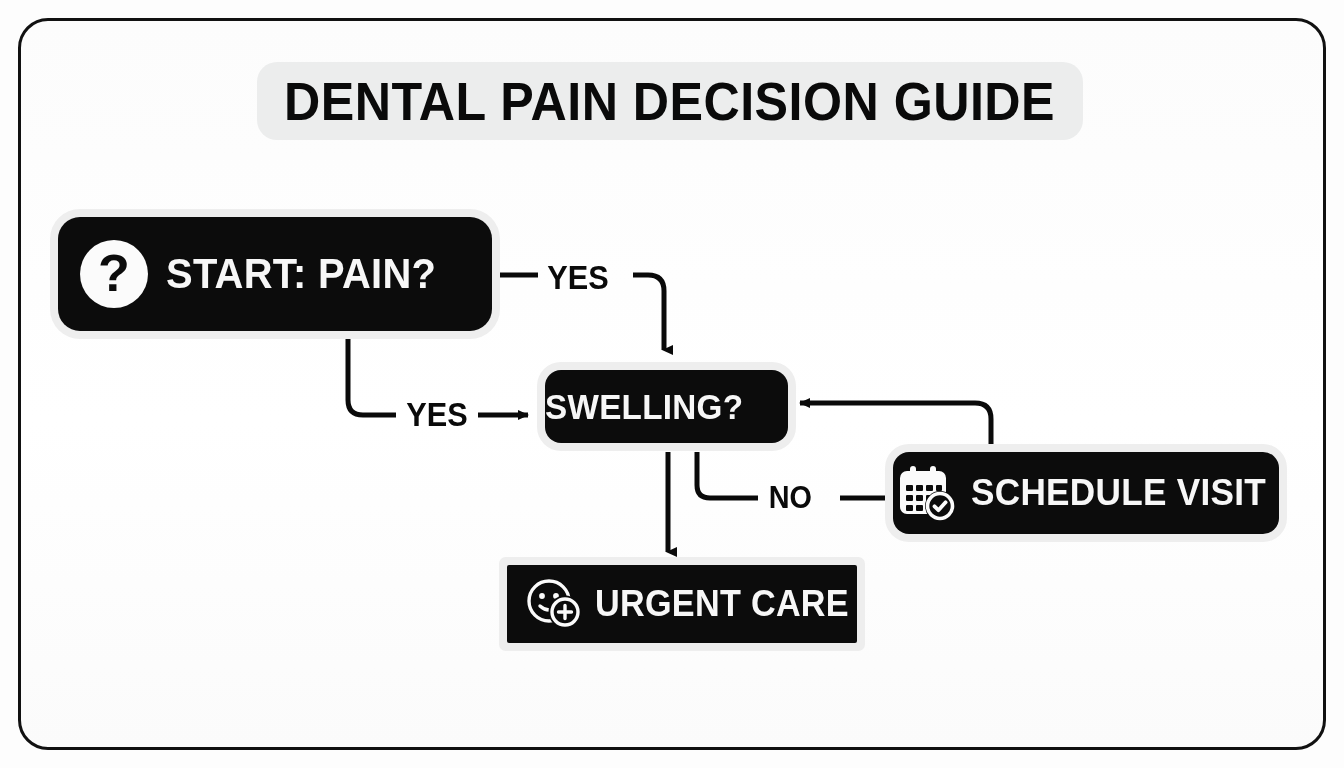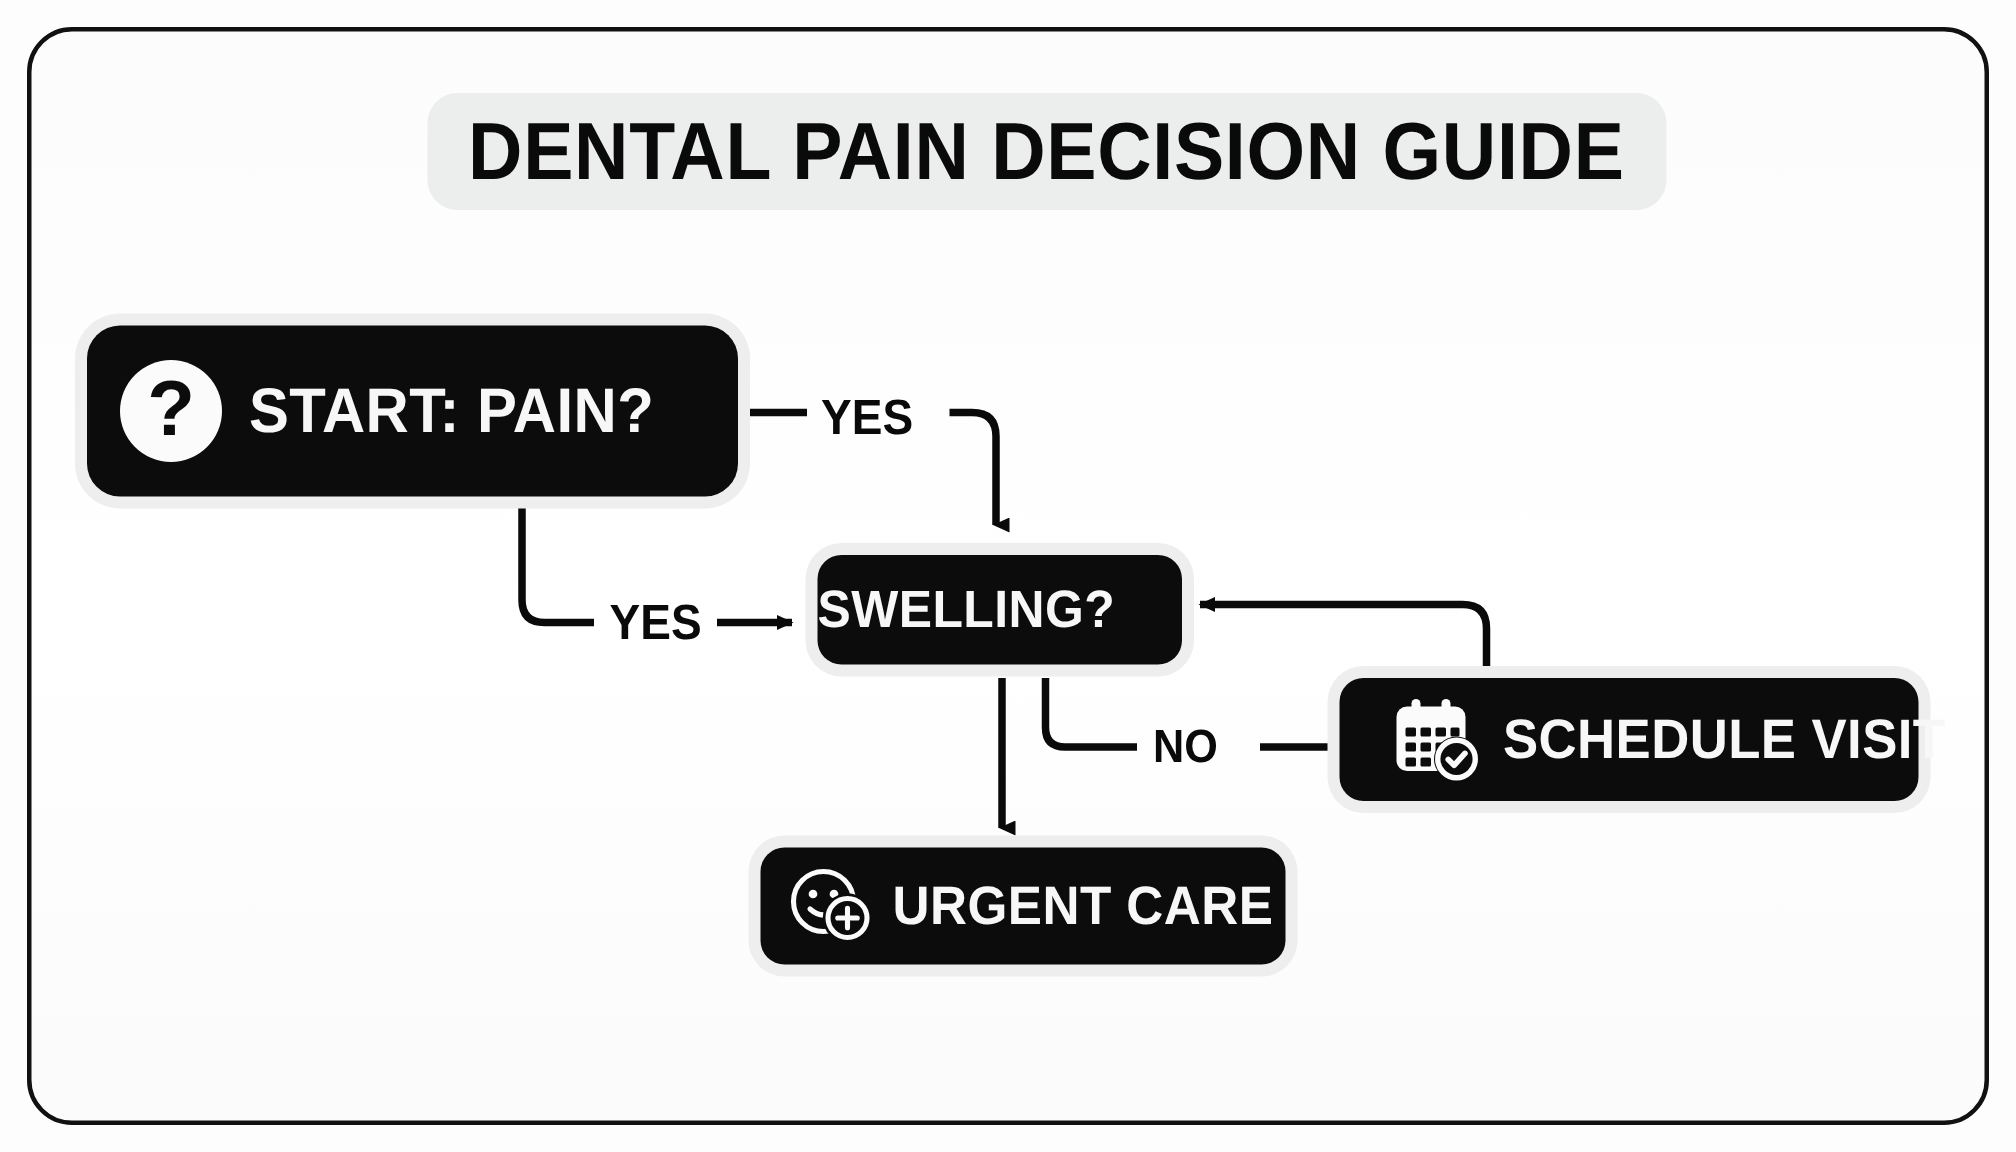--- a/index.html
+++ b/index.html
@@ -37,21 +37,20 @@
     position: absolute;
     left: 257px;
     top: 62px;
     width: 826px;
     height: 78px;
     background: #eceded;
     border-radius: 20px;
     display: flex;
     align-items: center;
     justify-content: center;
-    margin-left: 28px;
   }
   #title-text {
     font-family: "Liberation Sans Narrow", "Liberation Sans", sans-serif;
     font-weight: 700;
     font-size: 54px;
     letter-spacing: 0.5px;
     color: #0a0a0a;
     transform: scaleX(0.93);
     white-space: nowrap;
   }
@@ -91,31 +90,31 @@
     width: 243px;
     height: 73px;
     border-radius: 16px;
   }
   #node-swelling .node-label { font-size: 35px; }
   #node-schedule {
     left: 893px;
     top: 452px;
     width: 386px;
     height: 82px;
-    padding-left: 35px;
+    padding-left: 4px;
     border-radius: 16px;
   }
   #node-schedule .node-label { font-size: 37px; margin-left: 14px; }
   #node-urgent {
     left: 507px;
     top: 565px;
     width: 350px;
     height: 78px;
     padding-left: 18px;
-    border-radius: 16px;
+    border-radius: 2px;
   }
   #node-urgent .node-label { font-size: 36px; margin-left: 12px; }
 
   
   .icon { display: block; flex: 0 0 auto; }
   .qmark-circle {
     width: 68px;
     height: 68px;
     border-radius: 50%;
     background: #fbfbfb;

